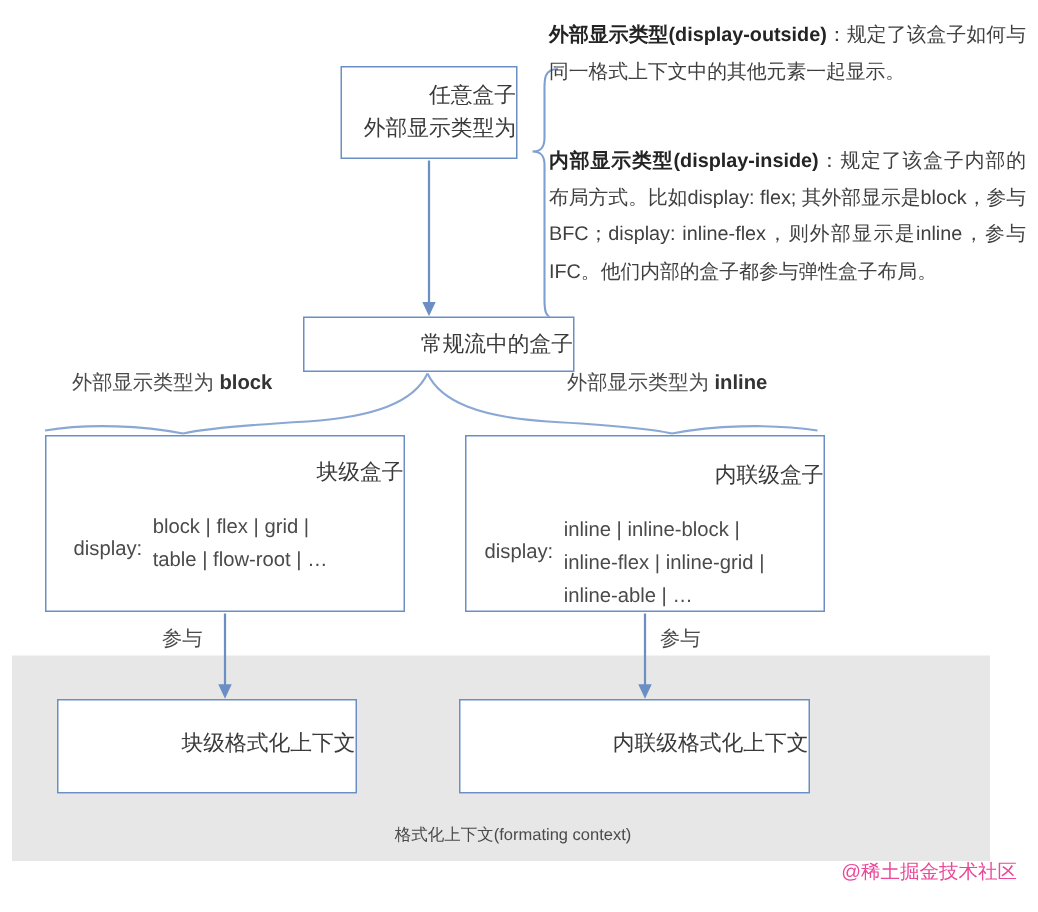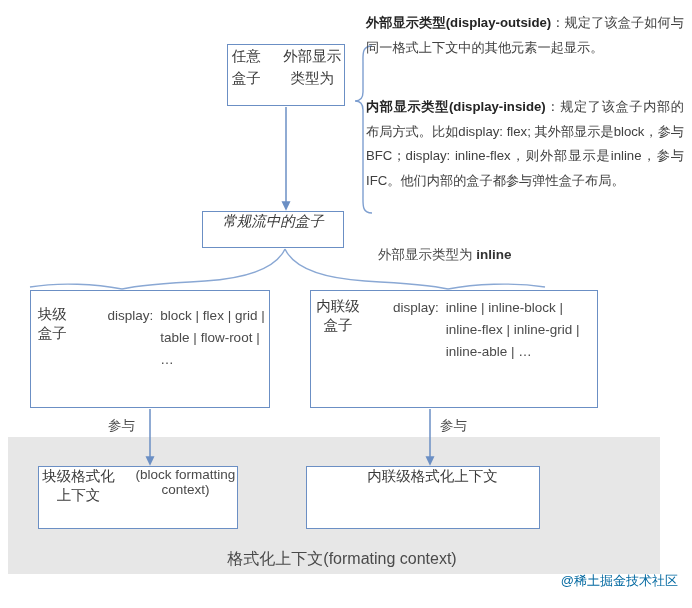--- a/index.html
+++ b/index.html
@@ -41,84 +41,83 @@
     height: 137px;
     background: #e7e7e7;
   }
 
   .box {
     position: absolute;
     box-sizing: border-box;
     border: 1px solid #6b8fc4;
     background: #ffffff;
     display: flex;
-    flex-direction: row;
-    align-items: flex-start;
+    flex-direction: column;
+    align-items: flex-end;
     justify-content: center;
     text-align: center;
     color: #3a3a3a;
-    gap: 16px;
   }
 
   
   #box-any-display {
     left: 227px;
     top: 44px;
     width: 118px;
     height: 62px;
     font-size: 14.5px;
     line-height: 1.55;
   }
 
   
   #box-normal-flow {
     left: 202px;
     top: 211px;
-    width: 142px;
+    width: 181px;
     height: 37px;
     font-size: 14.5px;
-    font-style: italic;
   }
 
   
   #box-block-level {
     left: 30px;
     top: 290px;
     width: 240px;
     height: 118px;
     justify-content: flex-start;
     padding-top: 14px;
   }
   #box-inline-level {
     left: 310px;
     top: 290px;
-    width: 288px;
+    width: 240px;
     height: 118px;
     justify-content: flex-start;
-    padding-top: 6px;
+    padding-top: 16px;
   }
   .box-title {
     font-size: 14.5px;
     color: #3a3a3a;
     margin-bottom: 16px;
   }
   .decl {
     display: flex;
     align-items: flex-start;
     font-size: 13.5px;
     line-height: 1.62;
     color: #4a4a4a;
     width: 100%;
     box-sizing: border-box;
   }
   #box-block-level .decl { padding-left: 18px; }
   #box-inline-level .decl { padding-left: 12px; }
   .decl-key {
     white-space: nowrap;
     margin-right: 7px;
+    margin-top: 15px;
   }
   .decl-vals {
     text-align: left;
     white-space: pre-line;
   }
 
   
   #box-bfc {
     left: 38px;
     top: 466px;
@@ -170,21 +169,21 @@
     top: 417px;
     font-size: 13.5px;
   }
 
   #band-caption {
     position: absolute;
     left: 0;
     top: 549px;
     width: 684px;
     text-align: center;
-    font-size: 16px;
+    font-size: 11px;
     color: #4a4a4a;
   }
 
   
   .para {
     position: absolute;
     left: 366px;
     width: 318px;
     font-size: 13.2px;
     line-height: 1.86;
@@ -194,21 +193,21 @@
   #para-outside { top: 11px; }
   #para-inside  { top: 95px; }
   .para strong { font-weight: bold; color: #242424; }
 
   
   #watermark {
     position: absolute;
     right: 14px;
     top: 572px;
     font-size: 13px;
-    color: #0369a1;
+    color: #ec4899;
     white-space: nowrap;
   }
 </style>
 </head>
 <body>
 
 <div id="canvas">
 
   <div class="gray-band"></div>
 
@@ -257,27 +256,29 @@
     <div class="decl">
       <span class="decl-key">display:</span>
       <span class="decl-vals">inline | inline-block |
 inline-flex | inline-grid |
 inline-able | …</span>
     </div>
   </div>
 
   <div class="box" id="box-bfc">
     <div class="fc-cn">块级格式化上下文</div>
-    <div class="fc-en">(block formatting context)</div>
   </div>
 
   <div class="box" id="box-ifc">
     <div class="fc-cn">内联级格式化上下文</div>
   </div>
 
+  <div class="label" id="label-outside-block">
+    <span>外部显示类型为 </span><b>block</b>
+  </div>
 
   <div class="label" id="label-outside-inline">
     <span>外部显示类型为 </span><b>inline</b>
   </div>
 
   <div class="label" id="label-join-left">参与</div>
   <div class="label" id="label-join-right">参与</div>
 
   <div id="band-caption">格式化上下文(formating context)</div>
 

